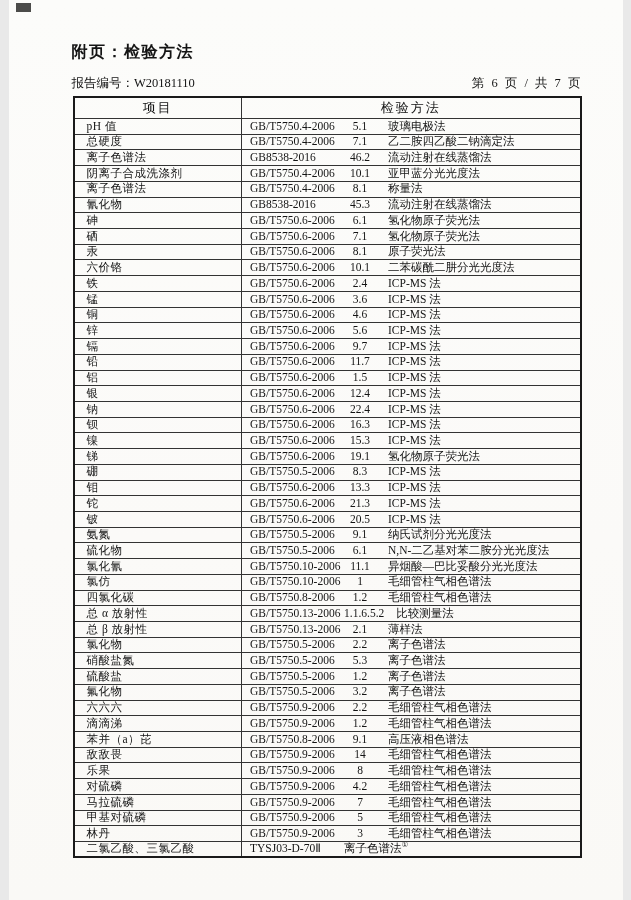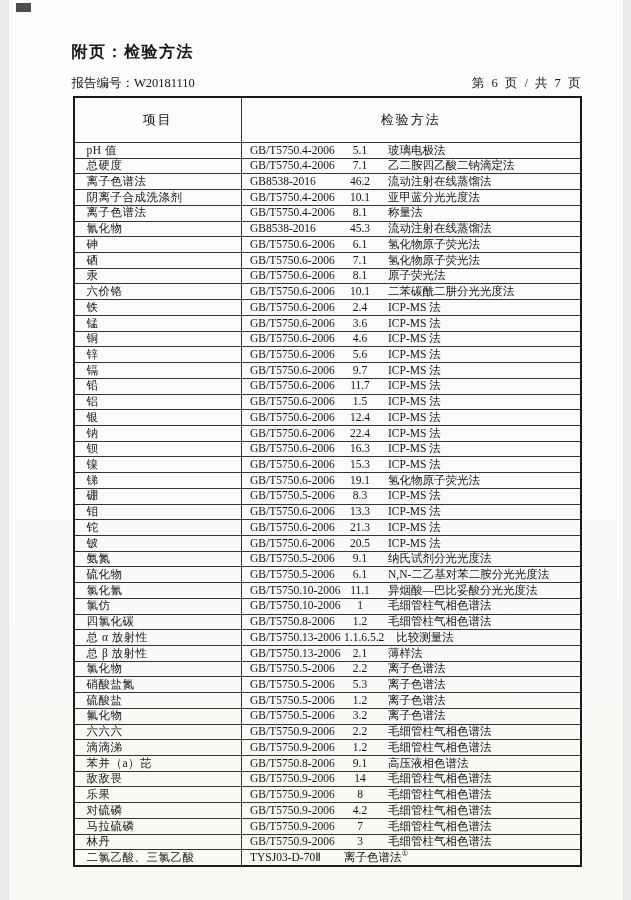--- a/index.html
+++ b/index.html
@@ -21,21 +21,21 @@
   }
   .page-indicator{letter-spacing:2px;}
   table.methods{
     position:absolute;left:64px;top:96px;width:509px;
     border-collapse:collapse;table-layout:fixed;
     font-size:11.5px;color:#141414;
     border:2px solid #1a1a1a;
   }
   .methods th,.methods td{border:1px solid #333;}
   .methods th{
-    height:20px;padding:12px;font-size:13px;font-weight:400;
+    height:20px;padding:0;font-size:13px;font-weight:400;
     text-align:center;letter-spacing:2px;
   }
   .methods td{
     height:15.72px;padding:0;box-sizing:border-box;
     line-height:1;white-space:nowrap;overflow:hidden;vertical-align:middle;
   }
   td.item-cell{padding-left:12px;letter-spacing:0.5px;}
   td.method-cell{padding-left:8px;}
   .std{display:inline-block;min-width:94px;}
   .clause{display:inline-block;min-width:32px;text-align:center;margin-right:12px;}
@@ -237,20 +237,24 @@
         </tr>
         <tr>
           <td class="item-cell">对硫磷</td>
           <td class="method-cell"><span class="std">GB/T5750.9-2006</span><span class="clause">4.2</span><span class="method">毛细管柱气相色谱法</span></td>
         </tr>
         <tr>
           <td class="item-cell">马拉硫磷</td>
           <td class="method-cell"><span class="std">GB/T5750.9-2006</span><span class="clause">7</span><span class="method">毛细管柱气相色谱法</span></td>
         </tr>
         <tr>
+          <td class="item-cell">甲基对硫磷</td>
+          <td class="method-cell"><span class="std">GB/T5750.9-2006</span><span class="clause">5</span><span class="method">毛细管柱气相色谱法</span></td>
+        </tr>
+        <tr>
           <td class="item-cell">林丹</td>
           <td class="method-cell"><span class="std">GB/T5750.9-2006</span><span class="clause">3</span><span class="method">毛细管柱气相色谱法</span></td>
         </tr>
         <tr>
           <td class="item-cell">二氯乙酸、三氯乙酸</td>
           <td class="method-cell"><span class="std">TYSJ03-D-70Ⅱ</span><span class="method">离子色谱法<sup>①</sup></span></td>
         </tr>
       </tbody>
   </table>
 

